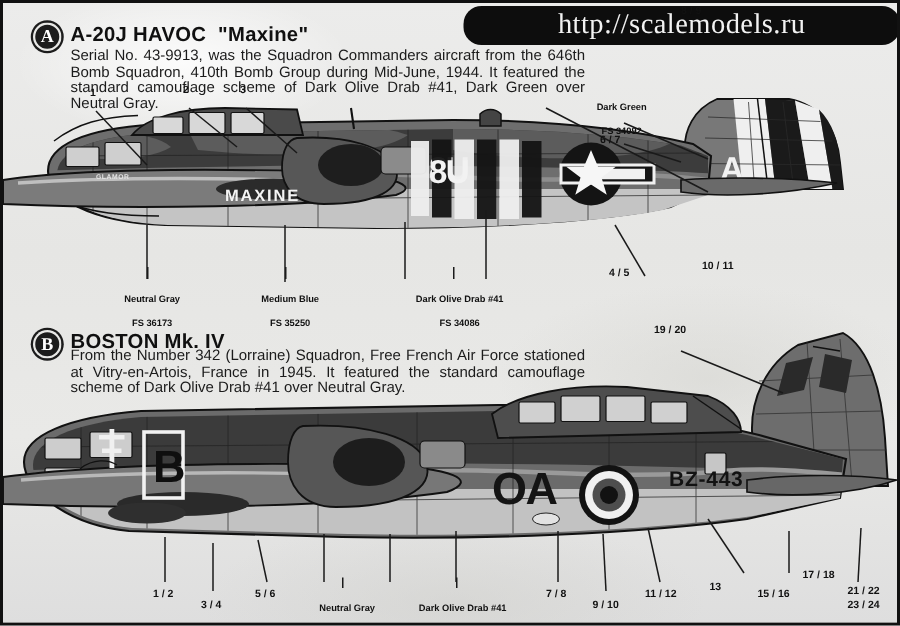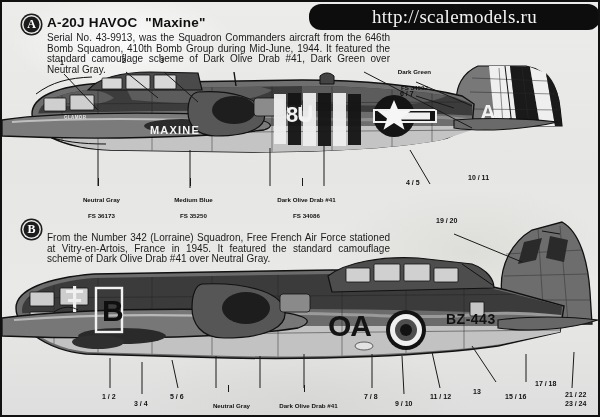--- a/index.html
+++ b/index.html
@@ -245,20 +245,21 @@
     <span>FS 35250</span>
   </div>
 
   <div class="vlead" style="left:300px;top:176px;height:8px;"></div>
   <div class="txt colorlabel" style="left:256px;top:186px;width:90px;">
     <span>Dark Olive Drab #41</span><br>
     <span>FS 34086</span>
   </div>
 
   <div class="hdr-letter" style="left:20px;top:218px;">B</div>
+  <div class="txt title" style="left:45px;top:218px;">BOSTON Mk. IV</div>
   <div class="txt body-text" style="left:45px;top:231px;">From the Number 342 (Lorraine) Squadron, Free French Air Force stationed at Vitry-en-Artois, France in 1945. It featured the standard camouflage scheme of Dark Olive Drab #41 over Neutral Gray.</div>
 
   <svg class="plane" style="left:0px;top:212px;" width="600" height="170" viewBox="0 0 600 170">
     <defs>
       <clipPath id="fusB">
         <path d="M20,96 C20,80 46,68 92,64 L330,60 C400,60 450,66 496,76
                  L560,92 L558,118 L500,130 C430,140 320,144 230,142
                  L86,138 C46,134 20,114 20,96 Z"></path>
       </clipPath>
     </defs>

